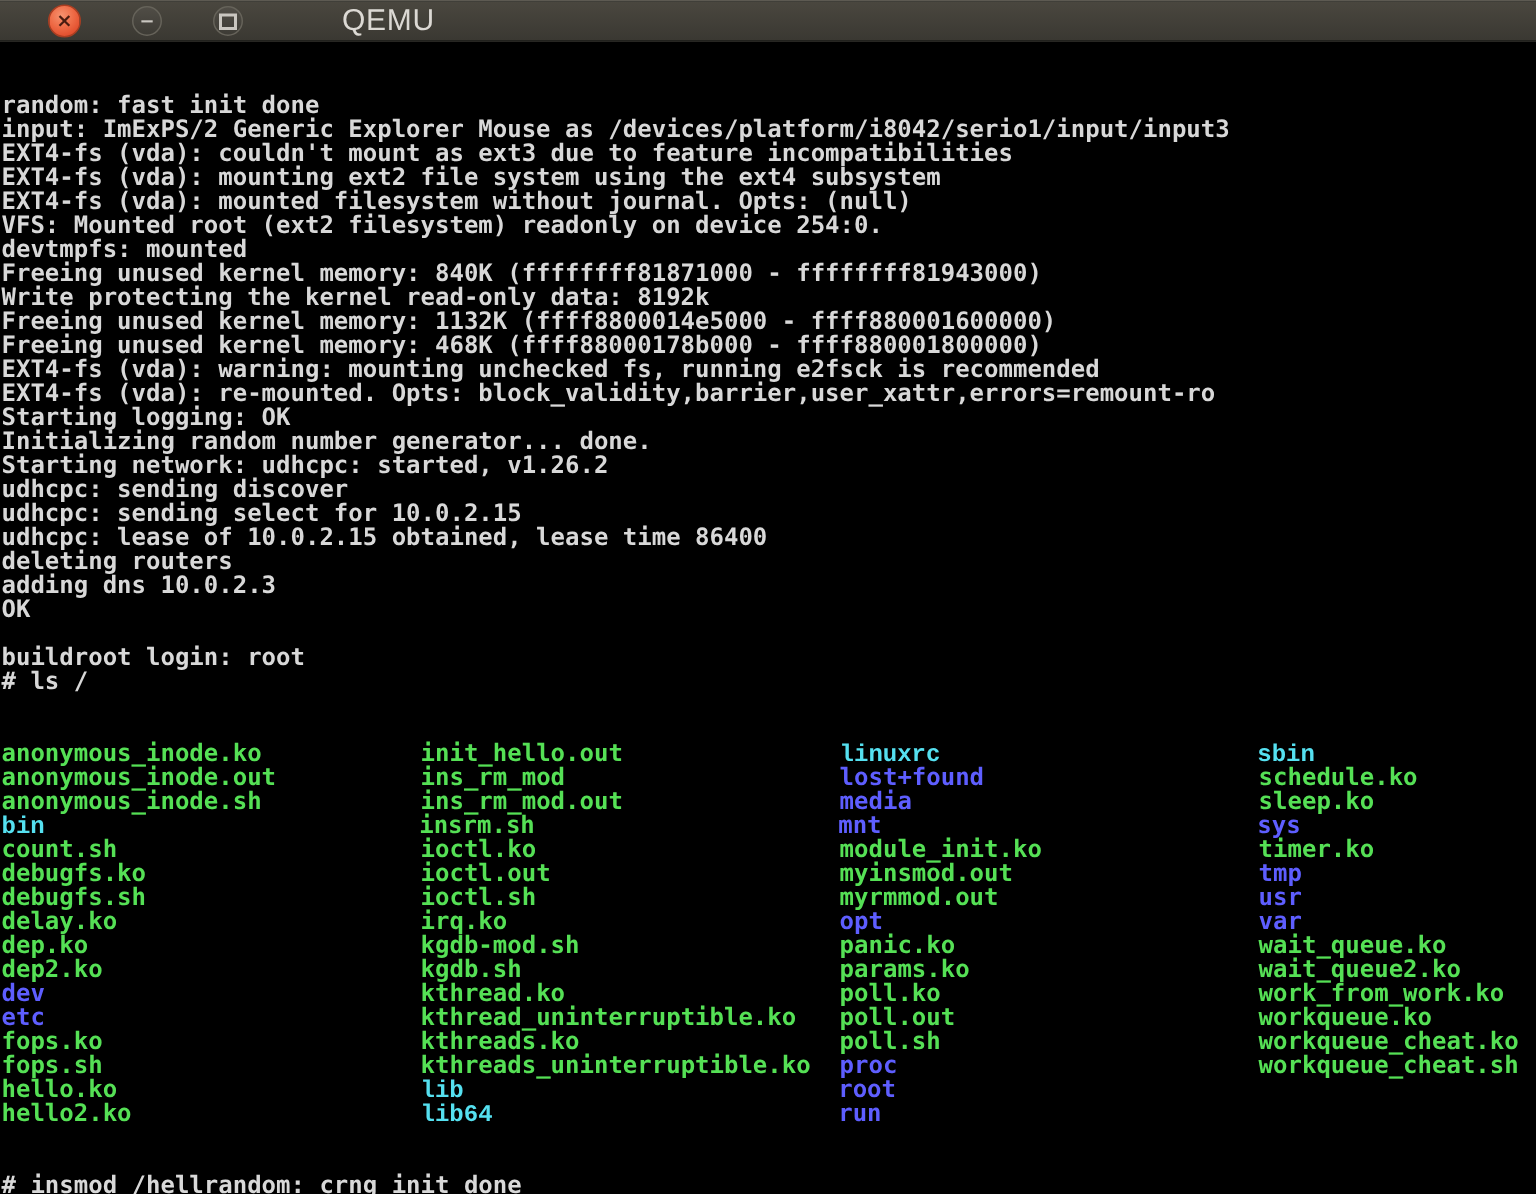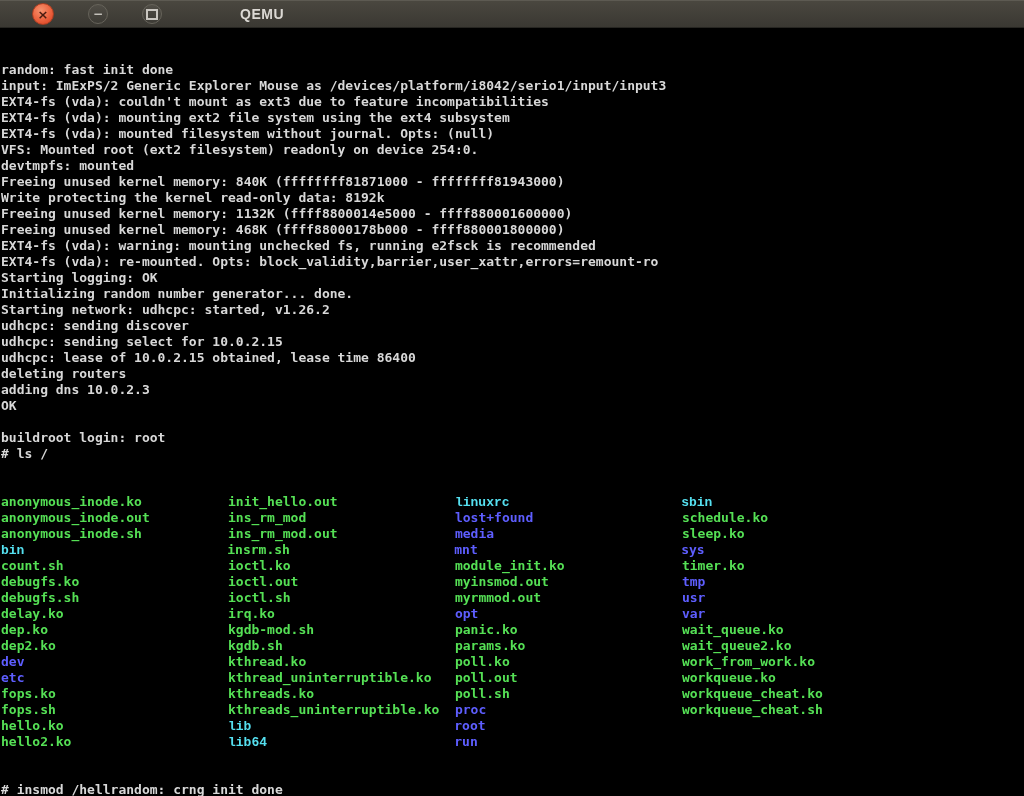--- a/index.html
+++ b/index.html
@@ -12,26 +12,26 @@
   }
   .wbtn{border-radius:50%;display:flex;align-items:center;justify-content:center;
     font-family:"DejaVu Sans",sans-serif;font-weight:bold;box-sizing:border-box;}
   .wbtn.close{width:22px;height:22px;margin-right:34px;
     background:radial-gradient(circle at 40% 32%,#f6926f 0%,#ee6a45 45%,var(--closec,#e2502f) 75%);
     border:1px solid #a93e22;color:#4a1c10;font-size:13px;line-height:1;}
   .wbtn.gray{width:20px;height:20px;margin-right:34px;
     background:linear-gradient(#504d46,#3d3b35);
     border:1px solid #66635a;color:#c9c6c0;font-size:12px;line-height:1;}
   .sqicon{display:inline-block;width:8px;height:7px;border:2px solid #c9c6c0;}
-  .wtitle{font-family:"Liberation Sans","DejaVu Sans",sans-serif;font-weight:bold;
-    font-size:14px;color:#dcd9d4;margin-left:44px;letter-spacing:.5px;}
+  .wtitle{font-family:"Liberation Sans","DejaVu Sans",sans-serif;font-weight:normal;
+    font-size:20px;color:#dcd9d4;margin-left:32px;letter-spacing:.5px;}
   .term{
     height:768px;background:var(--bg,#000);overflow:hidden;
     font-family:"DejaVu Sans Mono",monospace;font-weight:bold;
-    font-size:13px;line-height:16px;color:var(--fg,#d8d8d8);
+    font-size:16px;line-height:16px;color:var(--fg,#d8d8d8);
     white-space:pre;padding:2px 0 0 1px;box-sizing:border-box;
   }
   .term-line{height:16px;}
   .c-exec{color:var(--exec,#55e055);}
   .c-dir{color:var(--dir,#5e5eff);margin-top:31px;}
   .c-link{color:var(--link,#55e0f0);font-family:Liberation Mono, monospace;}
 </style>
 </head>
 <body>
 

